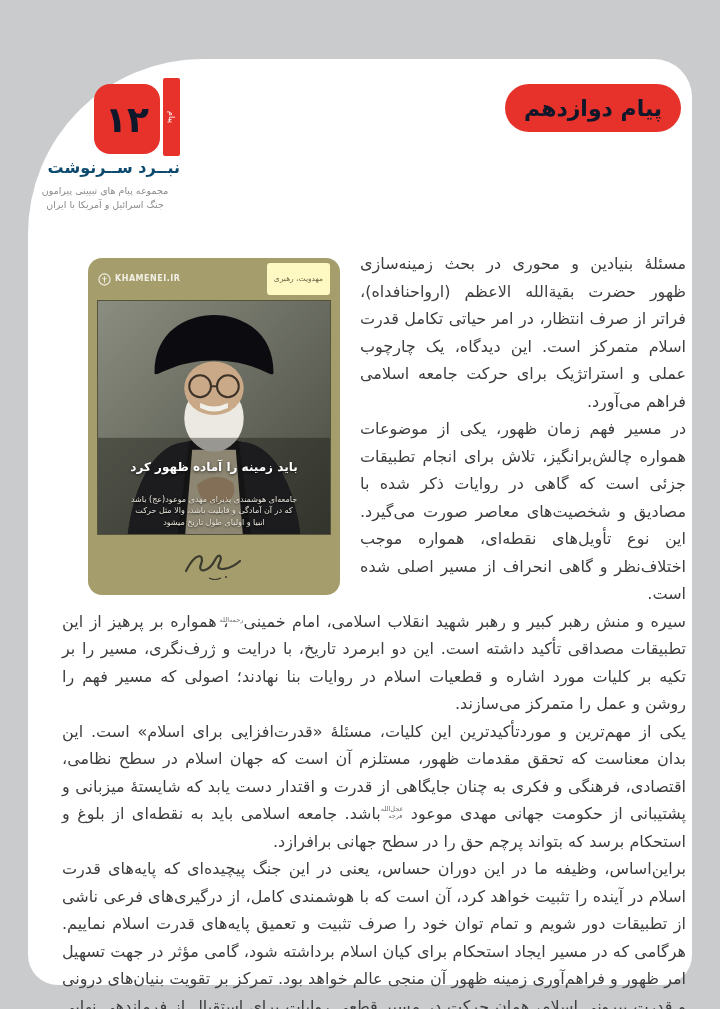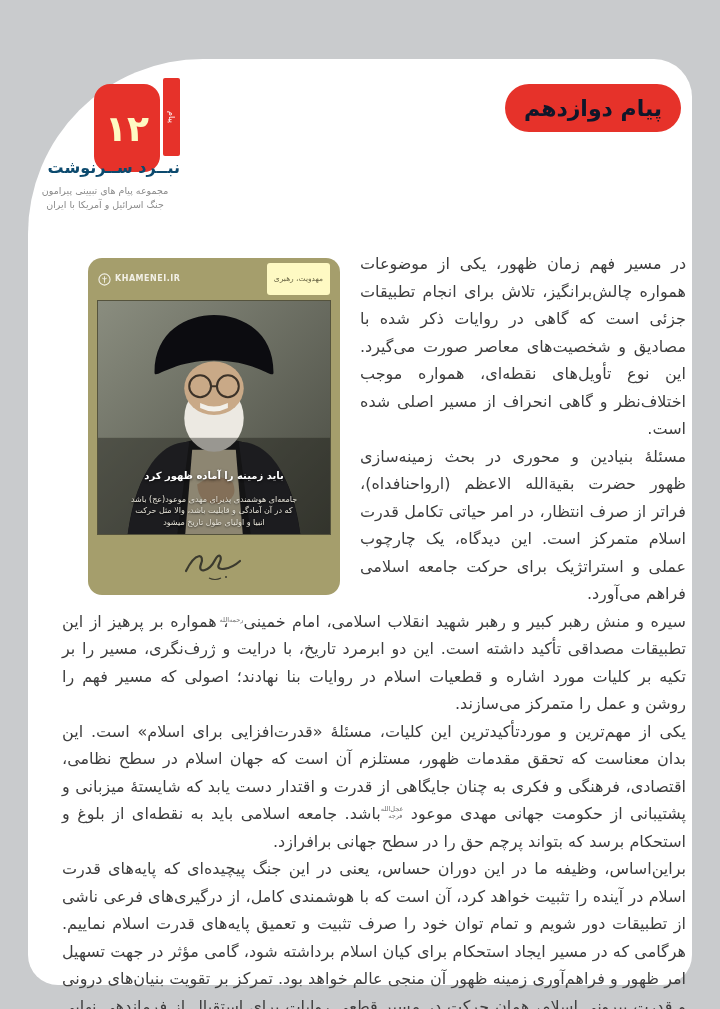--- a/index.html
+++ b/index.html
@@ -13,23 +13,23 @@
 
   
   .page-card {
     position:absolute; left:28px; top:59px; width:664px; height:926px;
     background:#ffffff;
     border-radius:175px 38px 30px 30px;
   }
 
   
   .issue-box {
-    position:absolute; left:94px; top:84px; width:66px; height:88px;
+    position:absolute; left:94px; top:84px; width:66px; height:70px;
     background:#e6322a; border-radius:16px;
-    color:#fef9c3; font-size:36px; font-weight:bold;
+    color:#0f172a; font-size:36px; font-weight:bold;
     display:flex; align-items:center; justify-content:center;
   }
   .vstrip {
     position:absolute; left:163px; top:78px; width:17px; height:78px;
     background:#e6322a; border-radius:2px;
     display:flex; align-items:center; justify-content:center;
   }
   .vstrip span {
     writing-mode:vertical-rl; font-size:8px; color:#fff; letter-spacing:2px;
   }
@@ -99,21 +99,21 @@
   }
   .photo {
     position:absolute; left:9px; right:9px; top:42px; height:235px;
     border:1px solid #55533d; overflow:hidden; background:#5c5e53;
   }
   .photo svg.portrait { position:absolute; inset:0; width:100%; height:100%; }
   .quote {
     position:absolute; left:4px; right:4px; bottom:6px;
     text-align:center; direction:rtl; color:#fff;
   }
-  .q-title { font-size:10px; font-weight:bold; text-shadow:0 1px 3px rgba(0,0,0,.7); margin-bottom:4px; }
+  .q-title { font-size:12px; font-weight:bold; text-shadow:0 1px 3px rgba(0,0,0,.7); margin-bottom:12px; }
   .q-line  { font-size:8px; line-height:11.5px; color:#e6e3d8; text-shadow:0 1px 2px rgba(0,0,0,.7); }
   .signature {
     position:absolute; left:0; right:0; bottom:4px; height:52px;
     display:flex; align-items:center; justify-content:center;
   }
 </style>
 </head>
 <body>
 
 <div class="page-card"></div>
@@ -180,19 +180,19 @@
     </div>
     <div class="signature">
       <svg width="72" height="42" viewBox="0 0 72 42">
         <path d="M8,27 C18,7 27,10 23,20 C19,30 31,28 37,16 C41,8 45,12 41,20 C37,28 52,26 62,17" stroke="#3b3a2e" stroke-width="2.2" fill="none" stroke-linecap="round"></path>
         <path d="M31,34 q6,3 12,0" stroke="#3b3a2e" stroke-width="1.2" fill="none"></path>
         <circle cx="48" cy="33" r="1" fill="#3b3a2e"></circle>
       </svg>
     </div>
   </div>
 
+  <p>مسئلهٔ بنیادین و محوری در بحث زمینه‌سازی ظهور حضرت بقیةالله الاعظم (ارواحنافداه)، فراتر از صرف انتظار، در امر حیاتی تکامل قدرت اسلام متمرکز است. این دیدگاه، یک چارچوب عملی و استراتژیک برای حرکت جامعه اسلامی فراهم می‌آورد.</p>
   <p>در مسیر فهم زمان ظهور، یکی از موضوعات همواره چالش‌برانگیز، تلاش برای انجام تطبیقات جزئی است که گاهی در روایات ذکر شده با مصادیق و شخصیت‌های معاصر صورت می‌گیرد. این نوع تأویل‌های نقطه‌ای، همواره موجب اختلاف‌نظر و گاهی انحراف از مسیر اصلی شده است.</p>
-  <p>مسئلهٔ بنیادین و محوری در بحث زمینه‌سازی ظهور حضرت بقیةالله الاعظم (ارواحنافداه)، فراتر از صرف انتظار، در امر حیاتی تکامل قدرت اسلام متمرکز است. این دیدگاه، یک چارچوب عملی و استراتژیک برای حرکت جامعه اسلامی فراهم می‌آورد.</p>
   <p><span>سیره و منش رهبر کبیر و رهبر شهید انقلاب اسلامی، امام خمینی</span><span class="hon">رحمه‌الله</span><span>، همواره بر پرهیز از این تطبیقات مصداقی تأکید داشته است. این دو ابرمرد تاریخ، با درایت و ژرف‌نگری، مسیر را بر تکیه بر کلیات مورد اشاره و قطعیات اسلام در روایات بنا نهادند؛ اصولی که مسیر فهم را روشن و عمل را متمرکز می‌سازند.</span></p>
   <p><span>یکی از مهم‌ترین و موردتأکیدترین این کلیات، مسئلهٔ «قدرت‌افزایی برای اسلام» است. این بدان معناست که تحقق مقدمات ظهور، مستلزم آن است که جهان اسلام در سطح نظامی، اقتصادی، فرهنگی و فکری به چنان جایگاهی از قدرت و اقتدار دست یابد که شایستهٔ میزبانی و پشتیبانی از حکومت جهانی مهدی موعود </span><span class="hon">عجل‌الله فرجه</span><span> باشد. جامعه اسلامی باید به نقطه‌ای از بلوغ و استحکام برسد که بتواند پرچم حق را در سطح جهانی برافرازد.</span></p>
   <p>براین‌اساس، وظیفه ما در این دوران حساس، یعنی در این جنگ پیچیده‌ای که پایه‌های قدرت اسلام در آینده را تثبیت خواهد کرد، آن است که با هوشمندی کامل، از درگیری‌های فرعی ناشی از تطبیقات دور شویم و تمام توان خود را صرف تثبیت و تعمیق پایه‌های قدرت اسلام نماییم. هرگامی که در مسیر ایجاد استحکام برای کیان اسلام برداشته شود، گامی مؤثر در جهت تسهیل امر ظهور و فراهم‌آوری زمینه ظهور آن منجی عالم خواهد بود. تمرکز بر تقویت بنیان‌های درونی و قدرت بیرونی اسلام، همان حرکت در مسیر قطعی روایات برای استقبال از فرماندهی نهایی است.</p>
 
 </div>
 
 </body></html>

